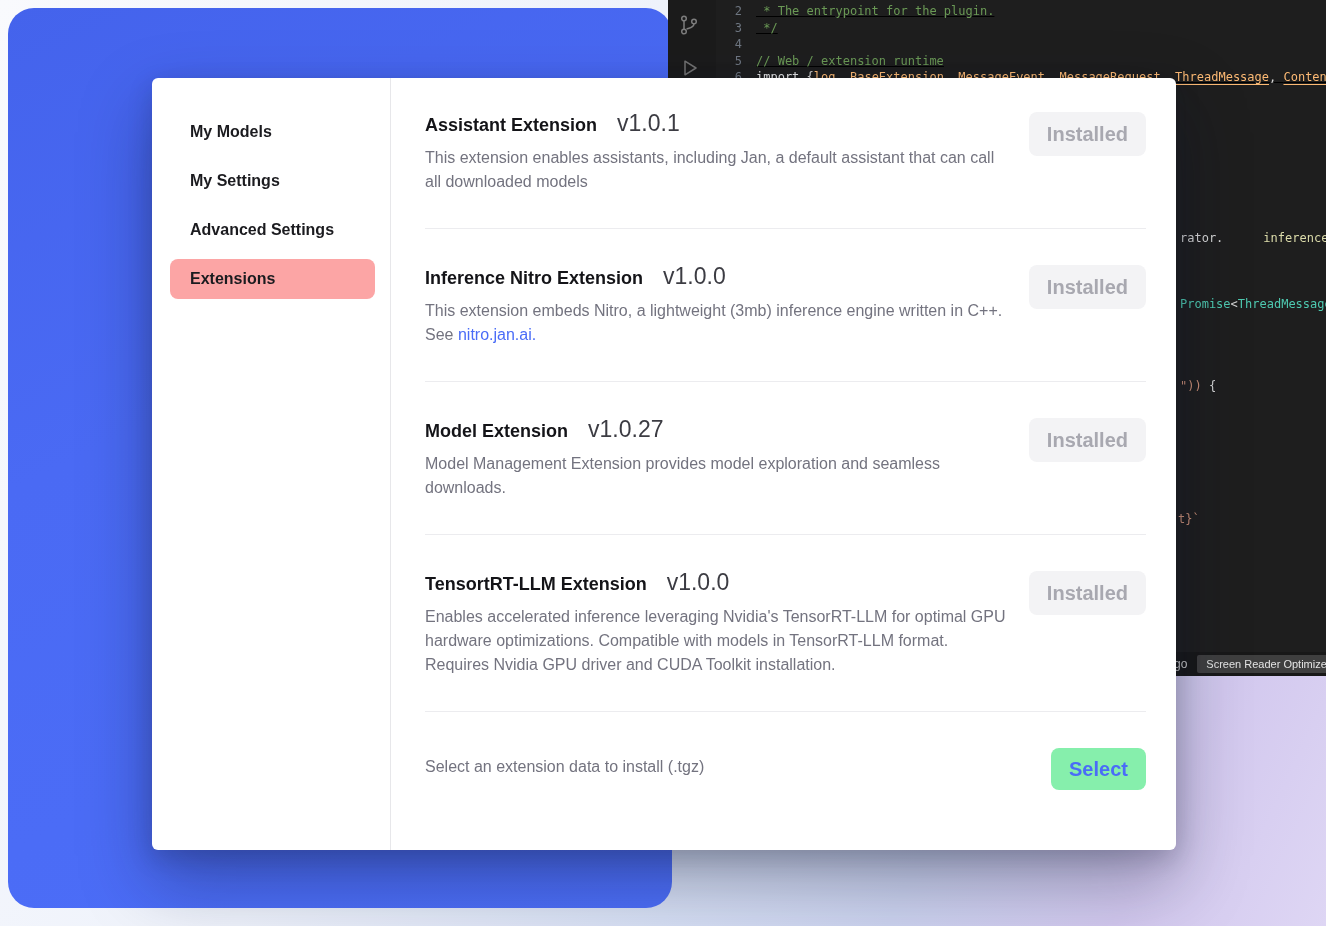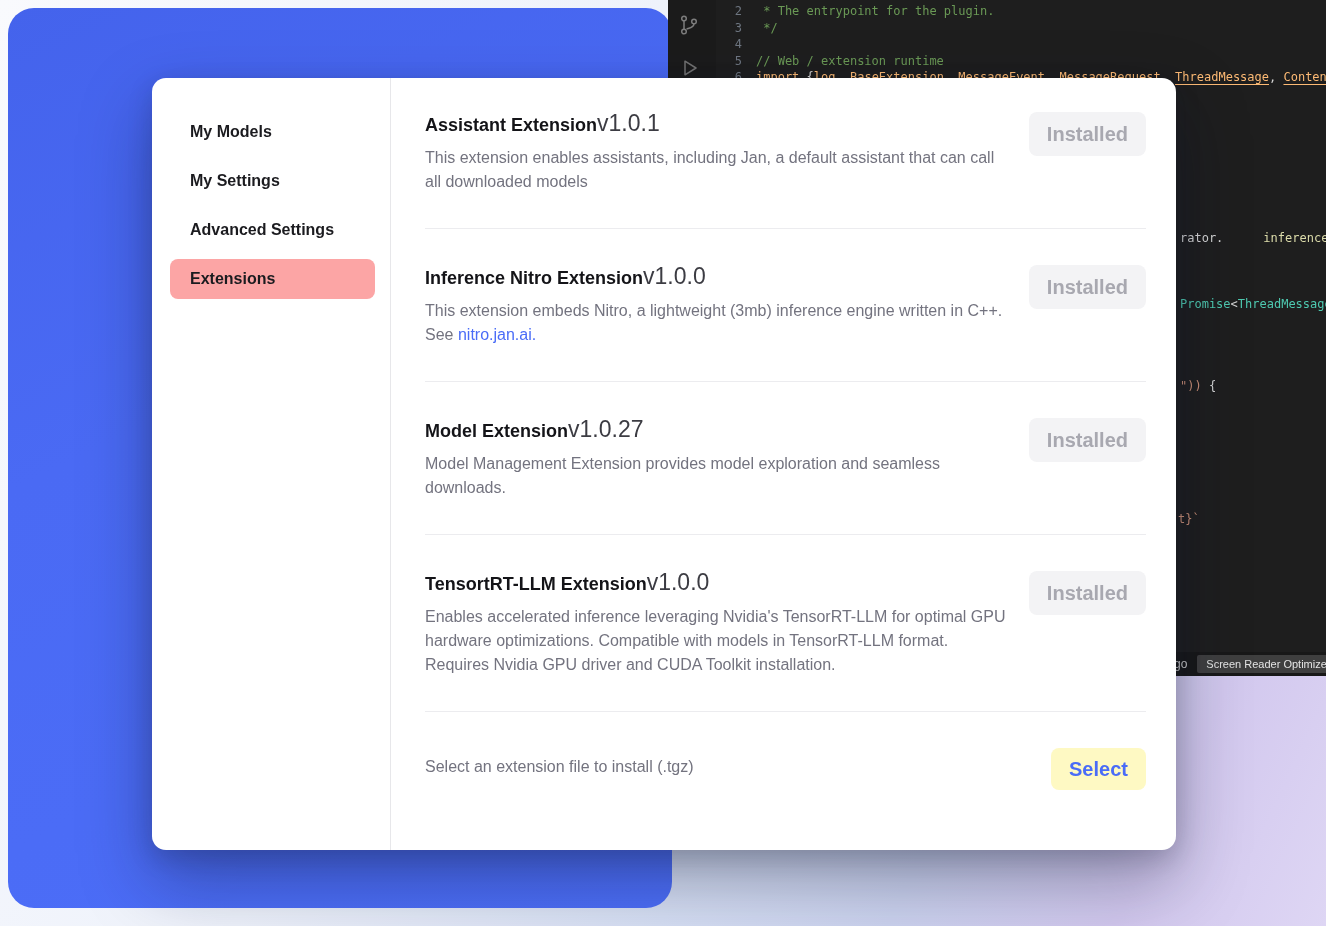--- a/index.html
+++ b/index.html
@@ -26,25 +26,25 @@
   .activity-bar { position:absolute; left:0; top:0; width:48px; height:100%; background:#1b1b1b; }
   .act-icon { position:absolute; left:9px; width:24px; height:24px; display:block; opacity:.75; cursor:pointer; }
   .act-icon.a1 { top:13px; }
   .act-icon.a2 { top:56px; }
 
   .code-area {
     position:absolute; left:48px; top:3px; right:0; height:110px;
     font-family:"DejaVu Sans Mono", monospace; font-size:12px; line-height:16.5px;
     white-space:pre; overflow:hidden;
   }
-  .code-line { white-space:pre; }
+  .code-line { white-space:pre;text-decoration:underline; }
   .ln { display:inline-block; width:26px; text-align:right; color:#6e7681; margin-right:14px; }
 
   .tok-cmt { color:#6a9955; }
-  .tok-kw  { color:#fdba74; }
+  .tok-kw  { color:#e5e5e5; }
   .tok-idu { color:#fdba74; text-decoration:underline; text-underline-offset:3px; }
   .tok-id  { color:#9cdcfe;font-weight:bold; }
   .tok-pl  { color:#d4d4d4; }
   .tok-ty  { color:#4ec9b0; }
   .tok-str { color:#ce9178; }
   .tok-fn  { color:#dcdcaa;margin-left:40px; }
 
   .frag {
     position:absolute; font-family:"DejaVu Sans Mono", monospace;
     font-size:12px; line-height:16px; white-space:pre;
@@ -57,21 +57,21 @@
   }
   .status-chip {
     margin-left:10px; background:#3f3f3f; color:#e4e4e4;
     font-size:11px; padding:3px 9px; border-radius:2px; cursor:pointer;
     white-space:nowrap;
   }
 
   
   .card {
     position:absolute; left:152px; top:78px; width:1024px; height:772px;
-    background:#ffffff; border-radius:14px;
+    background:#ffffff; border-radius:6px;
     box-shadow: 0 30px 70px rgba(15,20,45,.35), 0 8px 24px rgba(15,20,45,.18);
     display:flex; overflow:hidden;
   }
   .side {
     width:239px; flex:0 0 239px; padding:34px 0 0 18px;
     border-right:1px solid #e7e7ea;
   }
   .nav-item {
     width:205px; padding:11px 12px 11px 20px; margin-bottom:9px;
     font-size:16px; font-weight:700; color:#1b1b1f;
@@ -82,35 +82,35 @@
   .content { flex:1; padding:30px 30px 0 34px; overflow:hidden; }
   .ext-row {
     display:flex; align-items:flex-start; padding:34px 0;
     border-bottom:1px solid #ececef;
   }
   .ext-row:first-child { padding-top:2px; }
   .ext-row:last-child { border-bottom:none; }
   .ext-info { flex:1; max-width:582px; }
   .ext-title {
     margin:0; font-size:18px; font-weight:700; color:#141418;
-    display:flex; align-items:baseline; gap:0;
+    display:flex; align-items:baseline; gap:20px;
   }
   .version { font-size:23px; font-weight:400; color:#3c3c43; }
   .desc {
     margin:9px 0 0; font-size:16px; line-height:24px; color:#73737f;
   }
   .desc a { color:#4a6cf7; text-decoration:none; cursor:pointer; }
   .action-btn {
     margin-left:auto; margin-top:2px; min-width:114px; height:44px;
     border:none; border-radius:8px; background:#f3f3f5;
     color:#a8a8b0; font-size:20px; font-weight:600;
     font-family:"Liberation Sans", sans-serif; cursor:pointer; padding:0 18px;
   }
   .action-btn.primary {
-    min-width:95px; height:42px; background:#fef9c3;
+    min-width:95px; height:42px; background:#86efac;
     color:#4a6cf7; font-weight:700;
   }
 </style>
 </head>
 <body>
 
 <div class="scene">
 
   <div class="blue-panel"></div>
 
@@ -186,20 +186,20 @@
             <h3 class="ext-title">
               <span>TensortRT-LLM Extension</span>
               <span class="version">v1.0.0</span>
             </h3>
             <p class="desc">Enables accelerated inference leveraging Nvidia's TensorRT-LLM for optimal GPU hardware optimizations. Compatible with models in TensorRT-LLM format. Requires Nvidia GPU driver and CUDA Toolkit installation.</p>
           </div>
           <button class="action-btn">Installed</button>
         </div>
         <div class="ext-row">
           <div class="ext-info">
-            <p class="desc">Select an extension file to install (.tgz)</p>
+            <p class="desc">Select an extension data to install (.tgz)</p>
           </div>
           <button class="action-btn primary">Select</button>
         </div>
       </main>
   </div>
 
 </div>
 
 </body></html>

